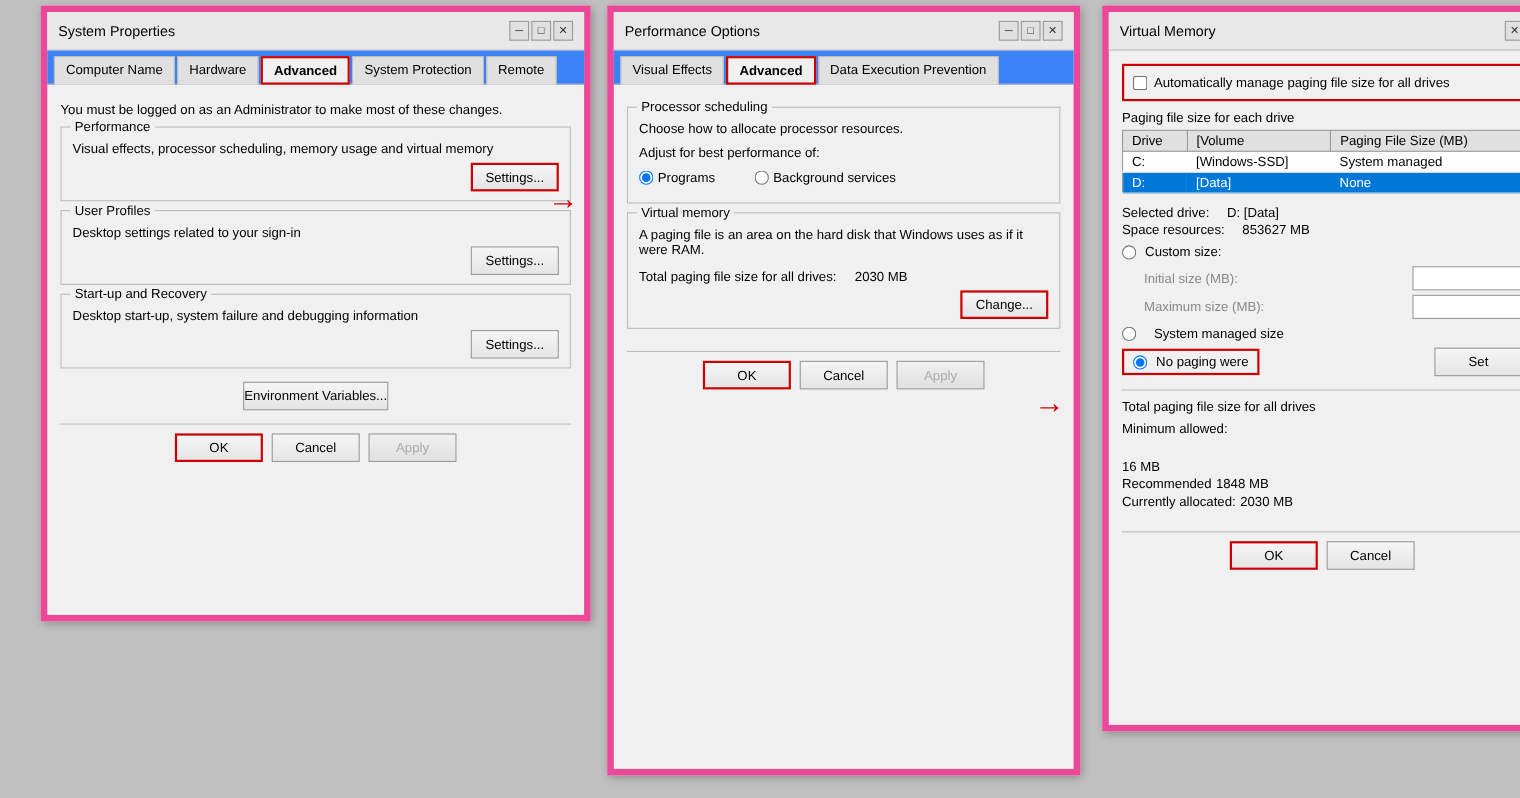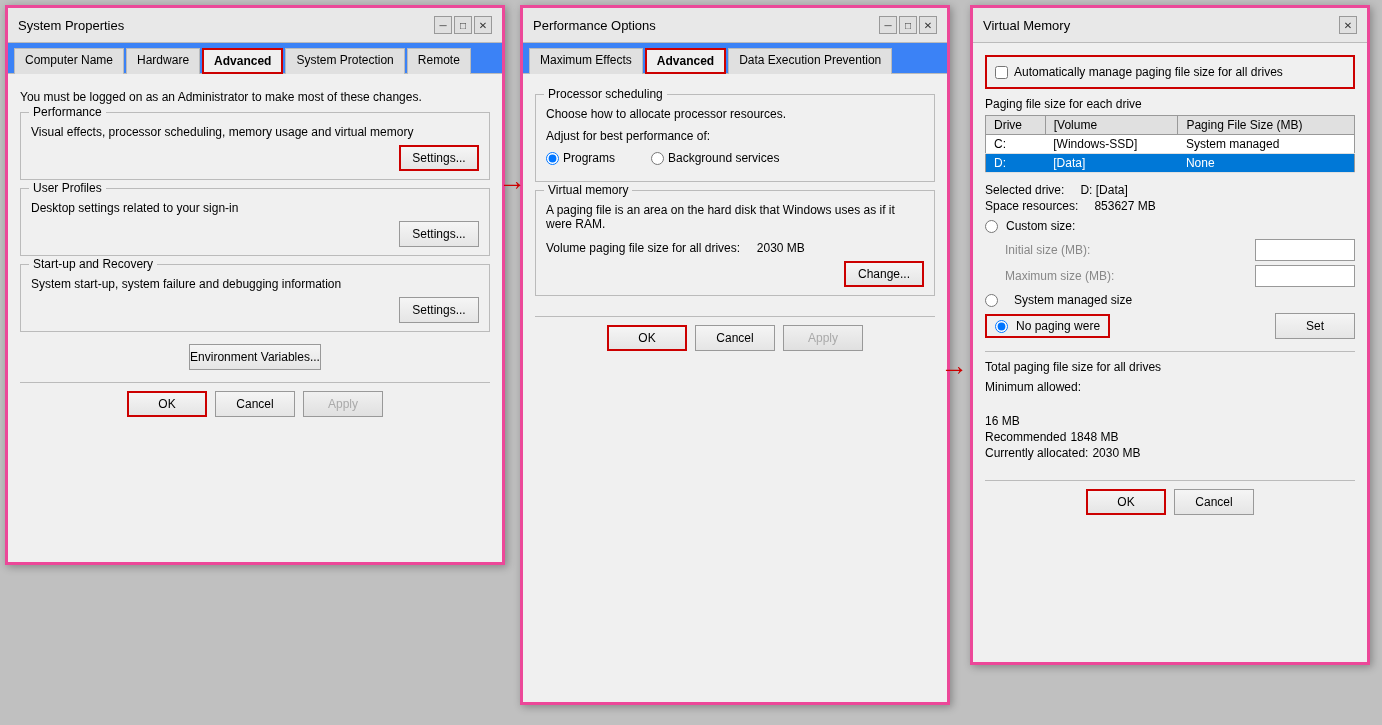--- a/index.html
+++ b/index.html
@@ -10,22 +10,23 @@
       width: 1382px;
       height: 725px;
       overflow: hidden;
       position: relative;
     }
 
     
     .window {
       position: absolute;
       background: #f0f0f0;
-      border: 3px solid #ec4899;
+      border: 6px solid #ec4899;
       box-shadow: 2px 2px 8px rgba(0,0,0,0.3);
+      margin-left: 32px;
     }
 
     .title-bar {
       background: #e8e8e8;
       border-bottom: 1px solid #bbb;
       padding: 8px 10px;
       display: flex;
       align-items: center;
       justify-content: space-between;
       font-size: 13px;
@@ -259,21 +260,21 @@
         <p>Desktop settings related to your sign-in</p>
         <div class="settings-row">
           <button class="btn">Settings...</button>
         </div>
       </div>
     </div>
 
     <div class="group-box">
       <span class="group-label">Start-up and Recovery</span>
       <div class="group-content">
-        <p>System start-up, system failure and debugging information</p>
+        <p>Desktop start-up, system failure and debugging information</p>
         <div class="settings-row">
           <button class="btn">Settings...</button>
         </div>
       </div>
     </div>
 
     <div style="display:flex; justify-content:center; margin-top:12px;">
       <button class="btn">Environment Variables...</button>
     </div>
 
@@ -290,21 +291,21 @@
 <div class="window" style="left:520px; top:5px; width:430px; min-height:700px;">
   <div class="title-bar">
     <span>Performance Options</span>
     <div class="title-bar-buttons">
       <div class="title-btn">─</div>
       <div class="title-btn">□</div>
       <div class="title-btn close">✕</div>
     </div>
   </div>
   <div class="tabs">
-    <div class="tab">Maximum Effects</div>
+    <div class="tab">Visual Effects</div>
     <div class="tab active highlighted">Advanced</div>
     <div class="tab">Data Execution Prevention</div>
   </div>
   <div class="window-content">
 
     <div class="group-box">
       <span class="group-label">Processor scheduling</span>
       <div class="group-content">
         <p>Choose how to allocate processor resources.</p>
         <p style="margin:8px 0 4px;">Adjust for best performance of:</p>
@@ -319,21 +320,21 @@
           </div>
         </div>
       </div>
     </div>
 
     <div class="group-box">
       <span class="group-label">Virtual memory</span>
       <div class="group-content">
         <p>A paging file is an area on the hard disk that Windows uses as if it were RAM.</p>
         <p style="margin-top:10px;">
-          <span>Volume paging file size for all drives:</span>&nbsp;&nbsp;&nbsp;&nbsp;
+          <span>Total paging file size for all drives:</span>&nbsp;&nbsp;&nbsp;&nbsp;
           <span>2030 MB</span>
         </p>
         <div class="settings-row">
           <button class="btn highlighted">Change...</button>
         </div>
       </div>
     </div>
   </div>
   <div class="btn-row" style="margin:0 12px 8px;">
     <button class="btn highlighted">OK</button>

